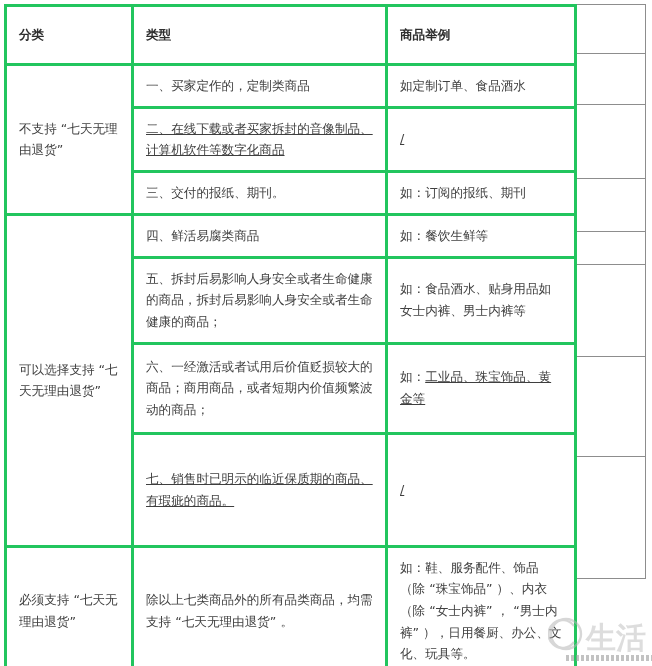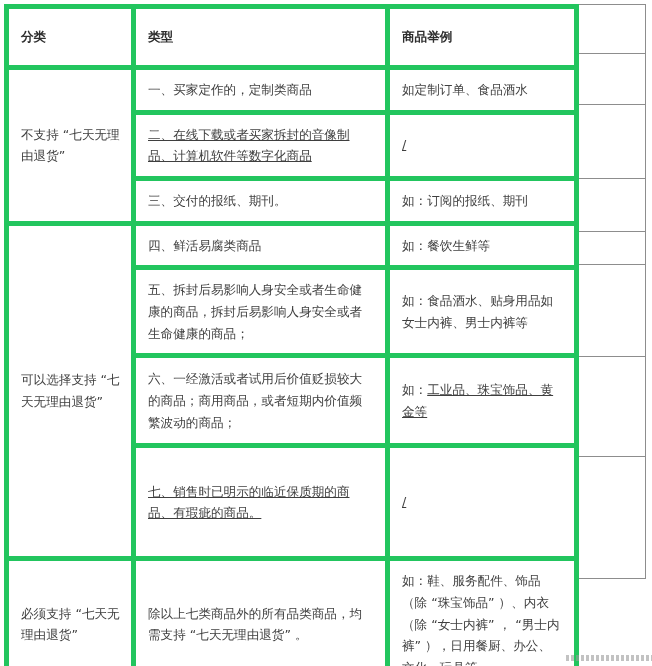--- a/index.html
+++ b/index.html
@@ -35,21 +35,21 @@
     font-size: 12.6px;
     line-height: 1.72;
     color: #3f3f3f;
   }
   .policy-table col.c1 { width: 127px; }
   .policy-table col.c2 { width: 254px; }
   .policy-table col.c3 { width: 189px; }
 
   .policy-table th,
   .policy-table td {
-    border: 5px solid #22c55e;
+    border: 3px solid #22c55e;
     padding: 9px 11px 9px 12px;
     vertical-align: middle;
     text-align: left;
     font-weight: normal;
     word-break: break-all;
     background: #ffffff;
   }
   .policy-table th {
     font-weight: bold;
     color: #2e2e2e;
@@ -176,15 +176,26 @@
 
       <tr class="r-h9">
         <td class="cat-cell">必须支持 “七天无理由退货”</td>
         <td>除以上七类商品外的所有品类商品，均需支持 “七天无理由退货” 。</td>
         <td><span>如：</span><span class="b">鞋、服务配件、饰品（除 “珠宝饰品” ）、内衣（除 “女士内裤” ， “男士内裤” ），日用餐厨、办公、文化、玩具等。</span></td>
       </tr>
 
     </tbody>
   </table>
 
+  <div class="watermark">
+    <svg width="104" height="54" viewBox="0 0 104 54" aria-hidden="true">
+      <g fill="none" stroke="#b4b4b4" stroke-width="2.4">
+        <circle cx="18" cy="22" r="15"></circle>
+        <path d="M26 14 A14 14 0 1 0 26 30"></path>
+      </g>
+      <g fill="#b4b4b4" font-family="DejaVu Sans, Liberation Sans, sans-serif" font-size="30" font-weight="bold" opacity=".85">
+        <text x="38" y="36">生活</text>
+      </g>
+    </svg>
+  </div>
   <div class="wm-url"></div>
 
 </div>
 
 </body></html>

